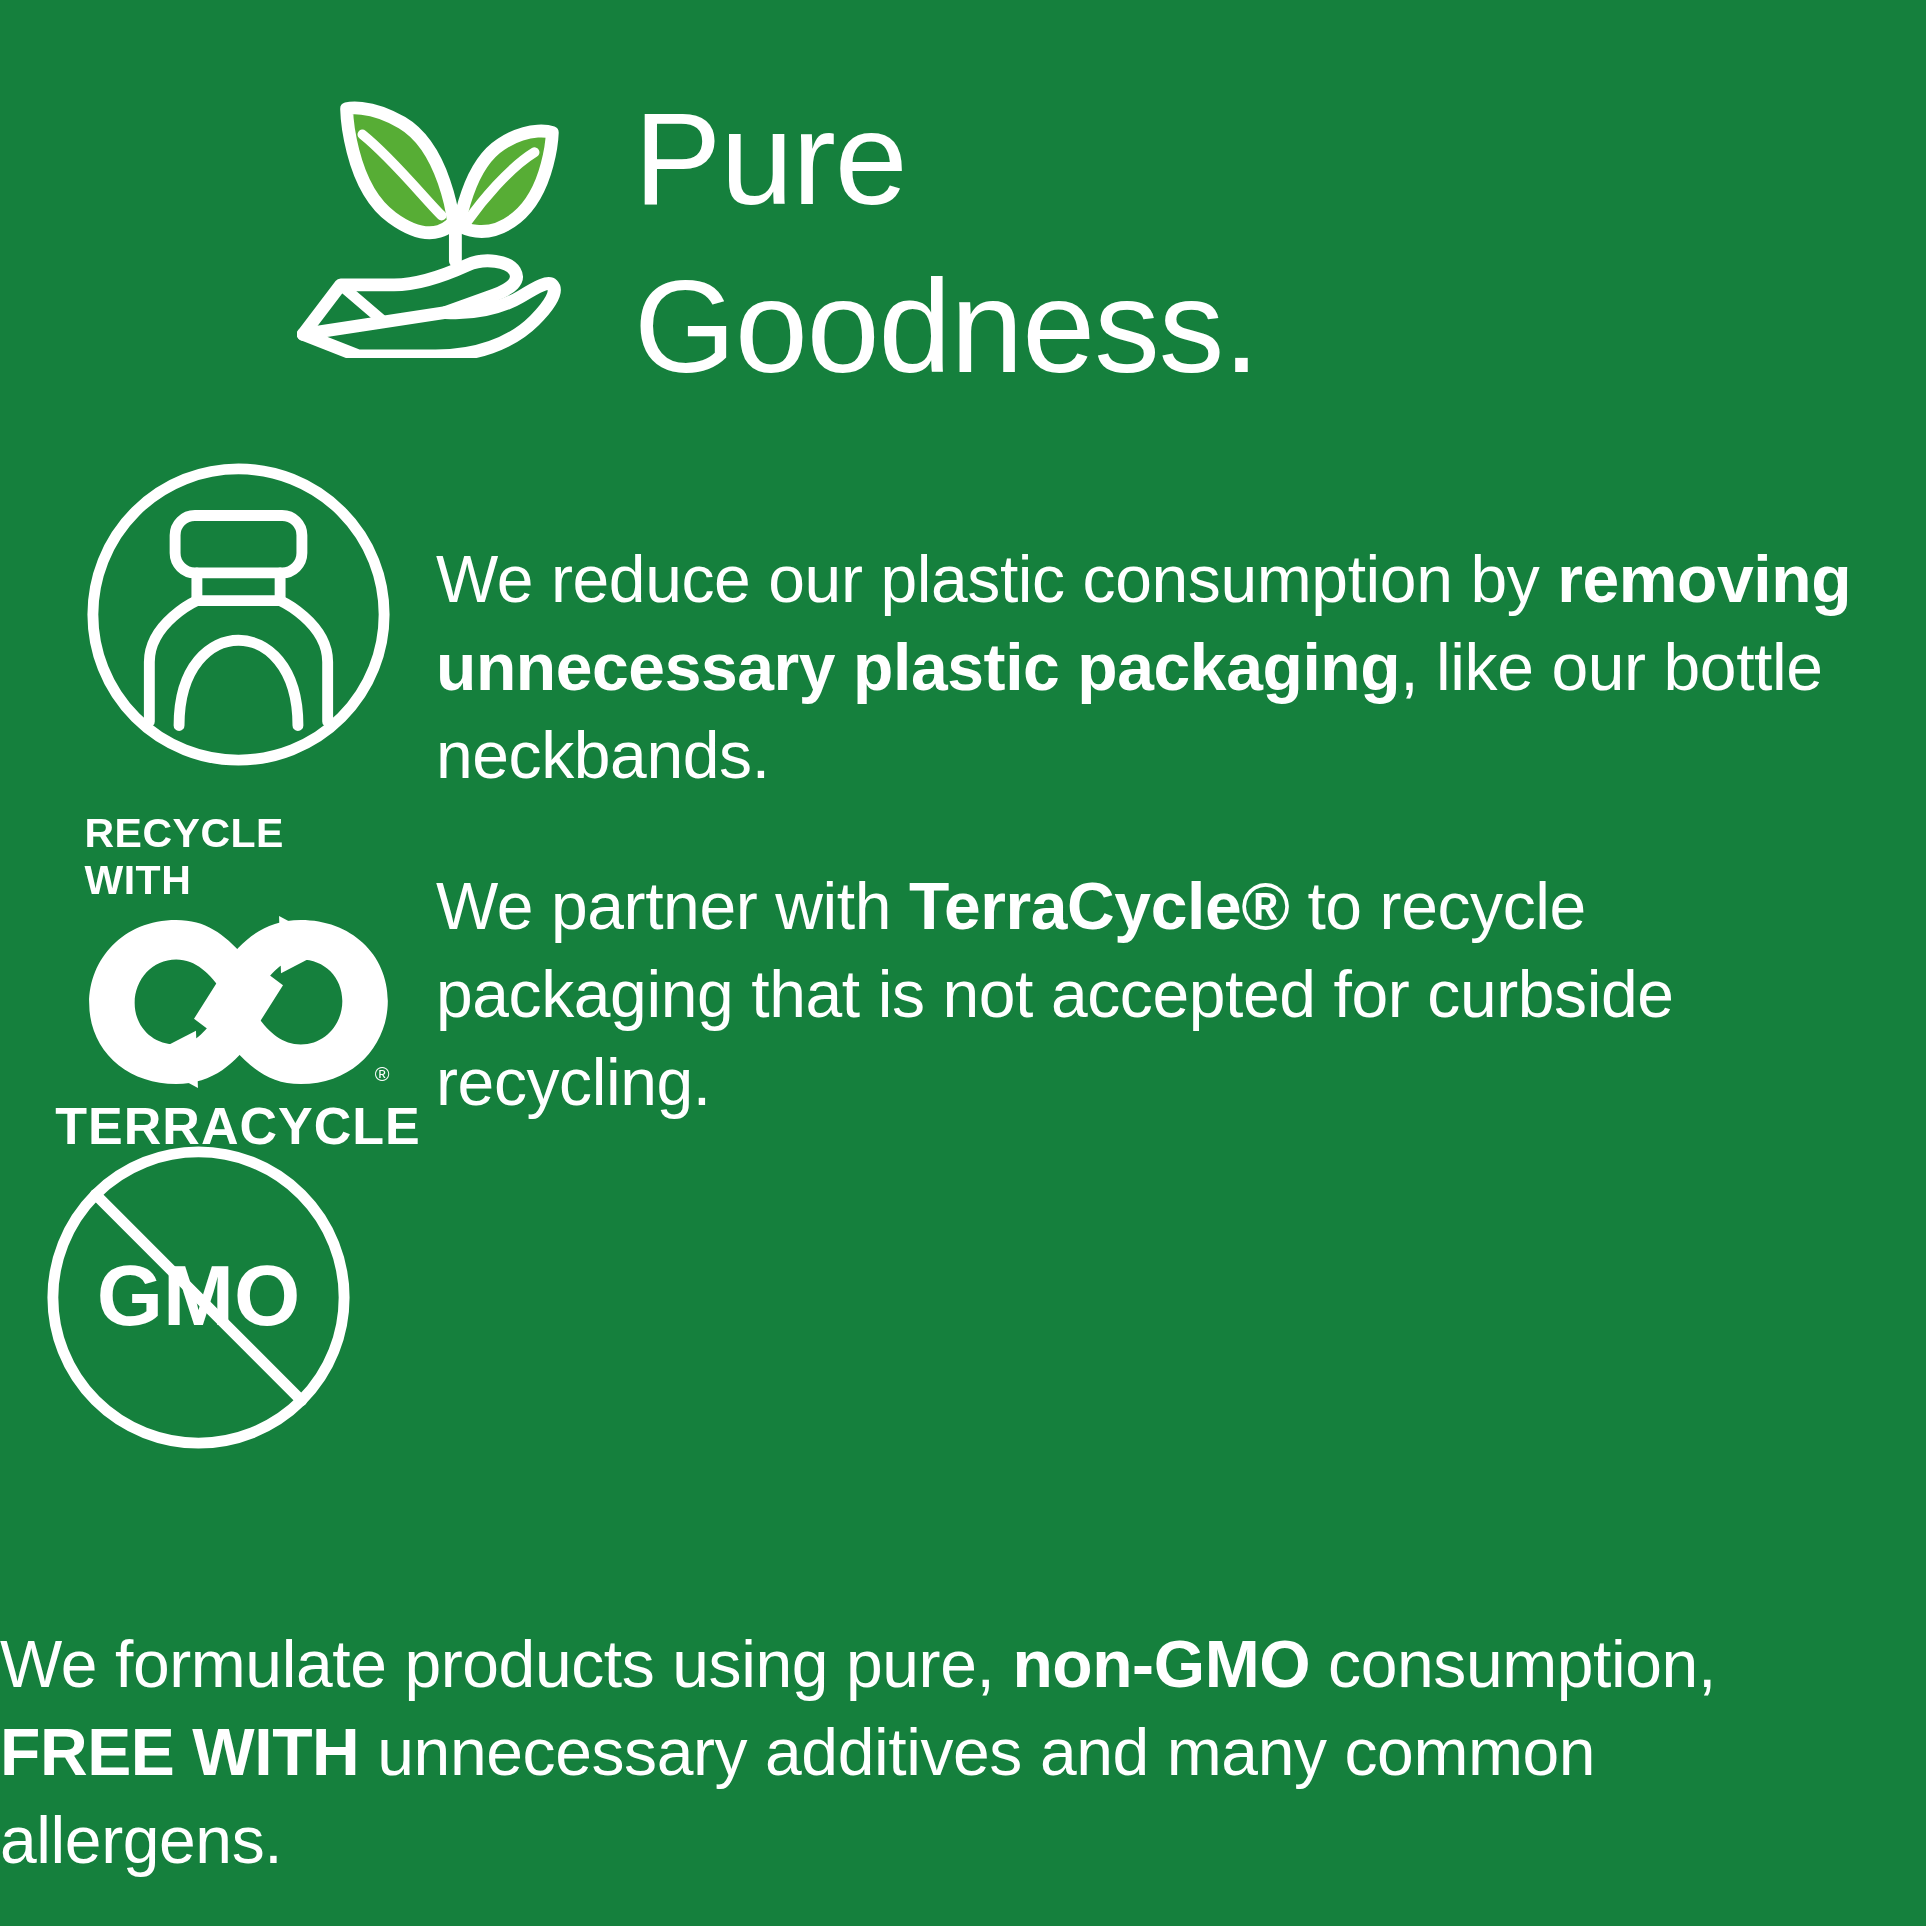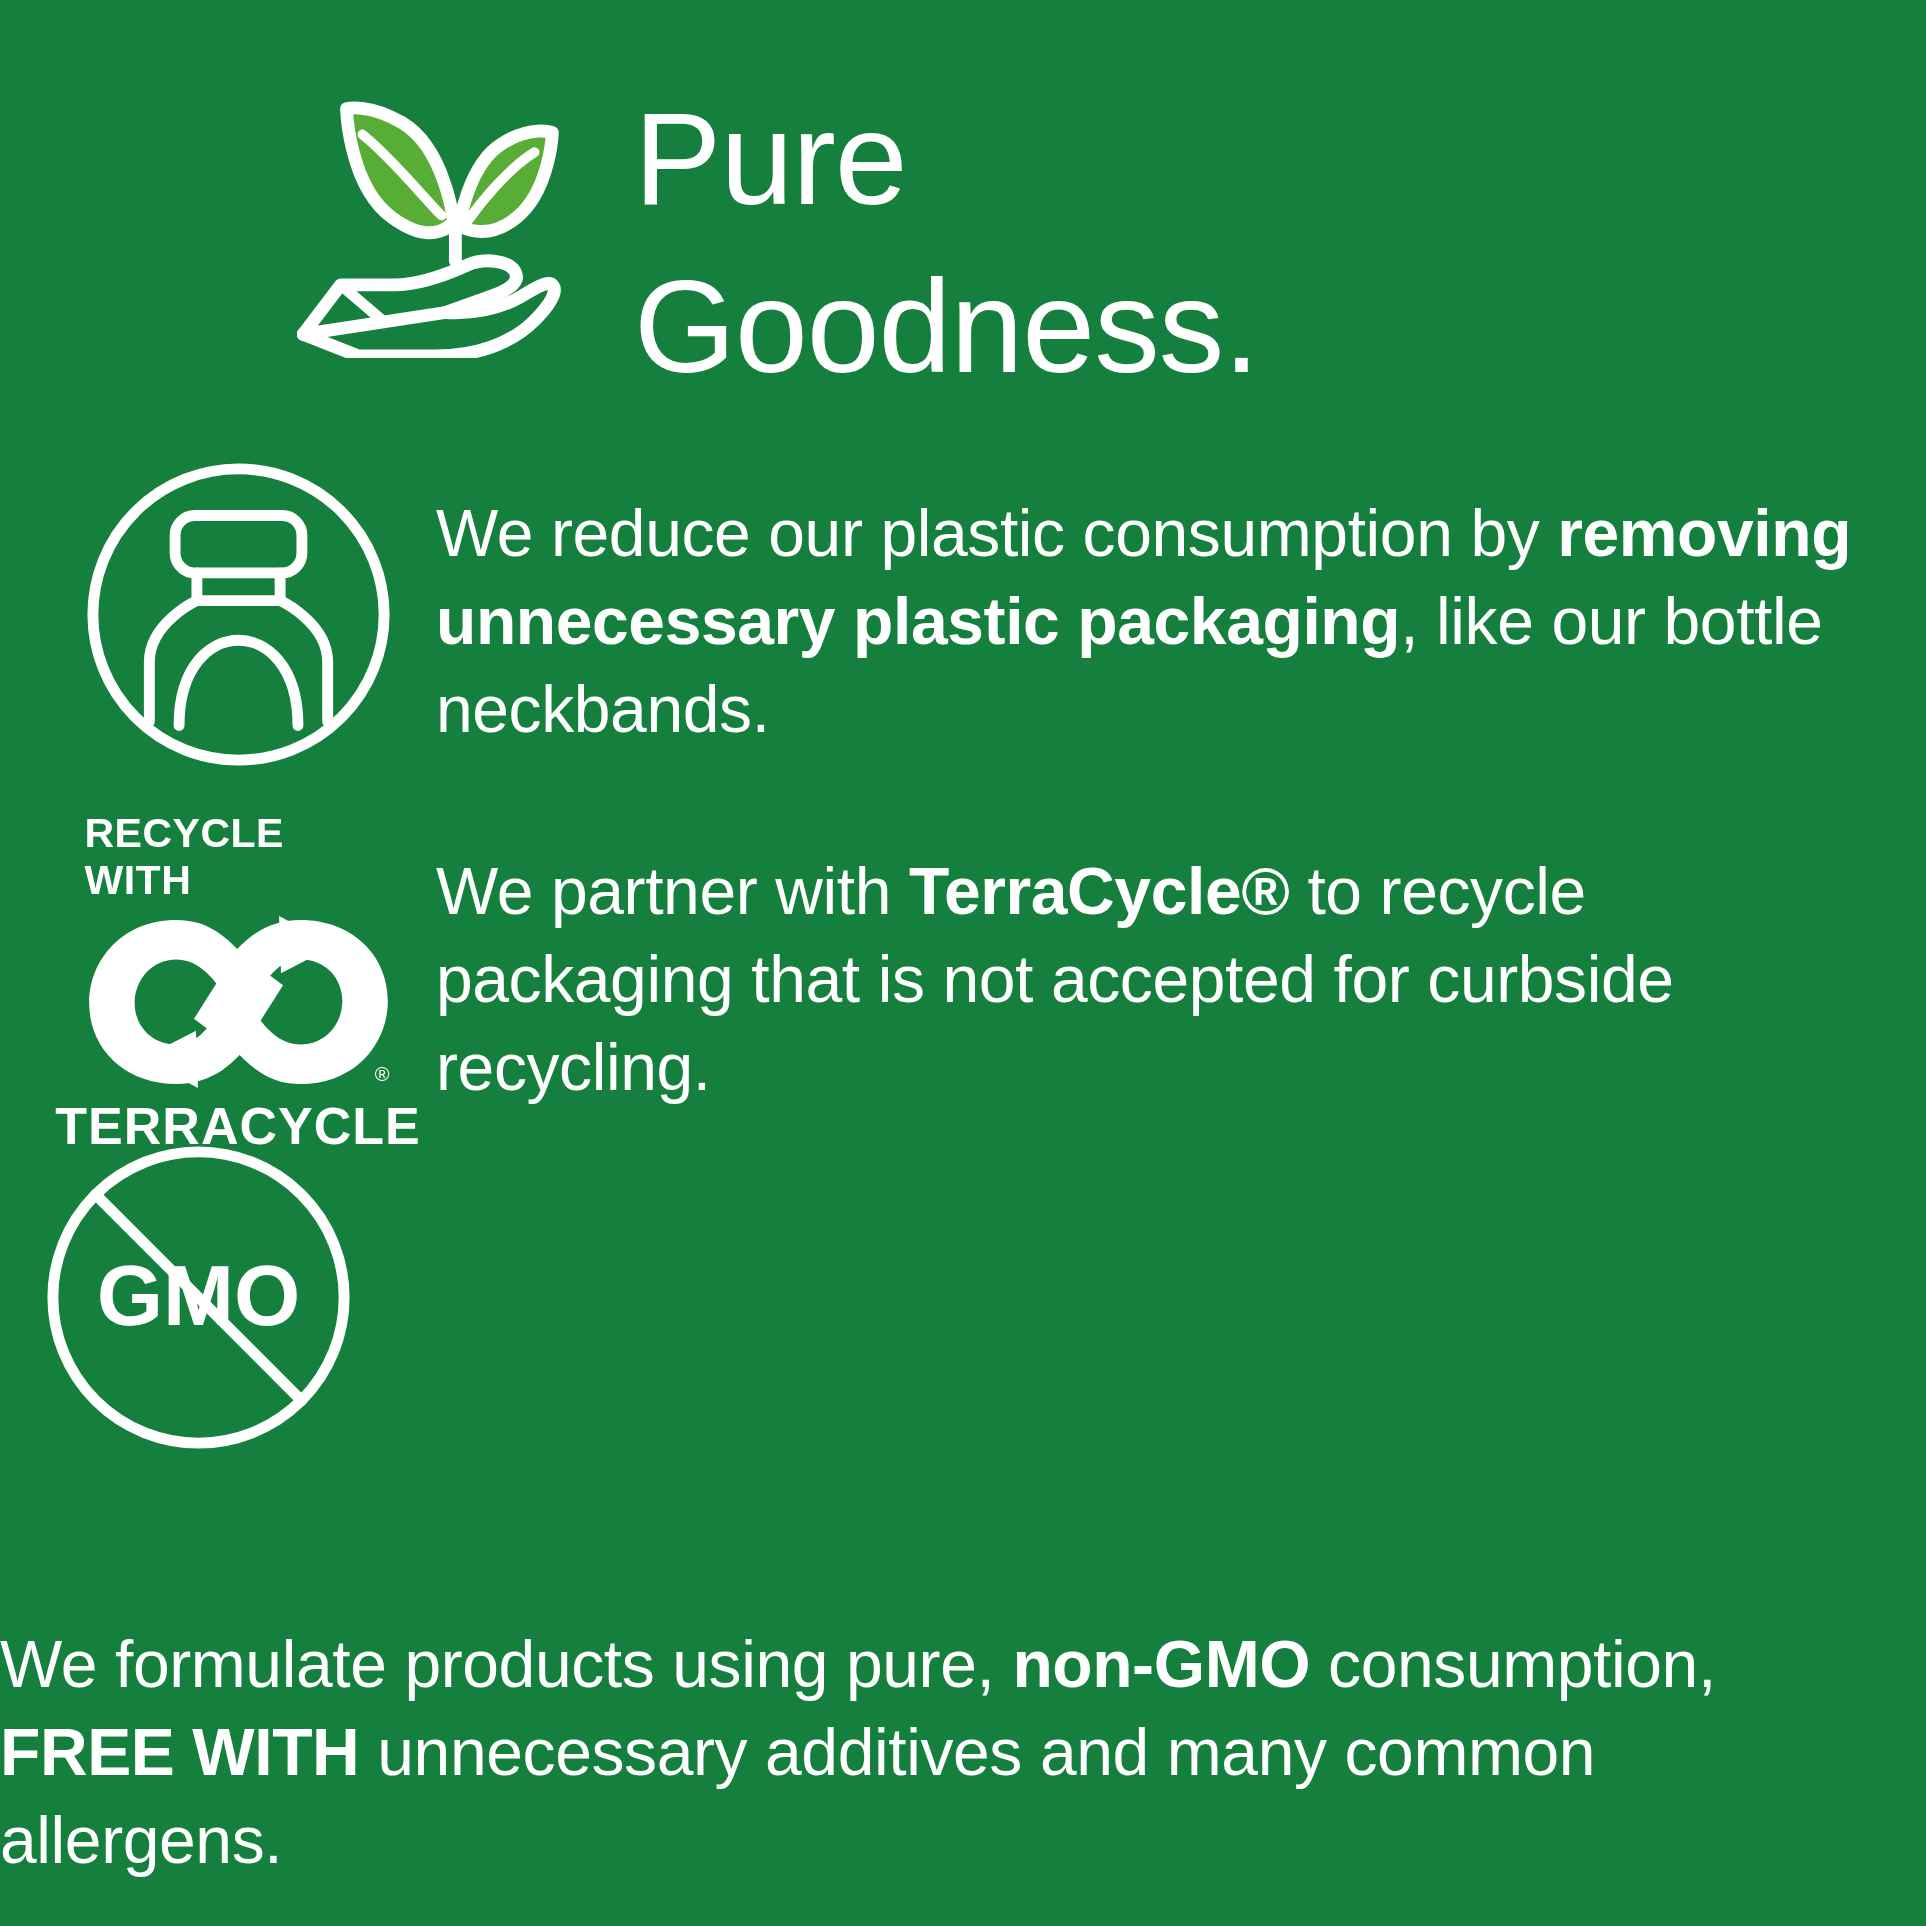--- a/index.html
+++ b/index.html
@@ -78,22 +78,22 @@
   }
   .row-text b {
     font-weight: 700;
   }
 
   
   #row-plastic   { position: absolute; top: 20px;   left: 0; }
   #row-terracycle{ position: absolute; top: 374px;  left: 0; }
   #row-gmo       { position: absolute; top: 703px;  left: 0; flex-direction: column; }
 
-  #row-plastic .row-text    { margin-top: 34px; }
-  #row-terracycle .row-text { margin-top: 38px; }
+  #row-plastic .row-text    { margin-top: 80px; }
+  #row-terracycle .row-text { margin-top: 53px; }
   #row-gmo .row-text        { margin-top: 46px; }
 
   
   .tc-lockup {
     width: 307px;
     display: flex;
     flex-direction: column;
     align-items: center;
   }
   .tc-top, .tc-bottom {

